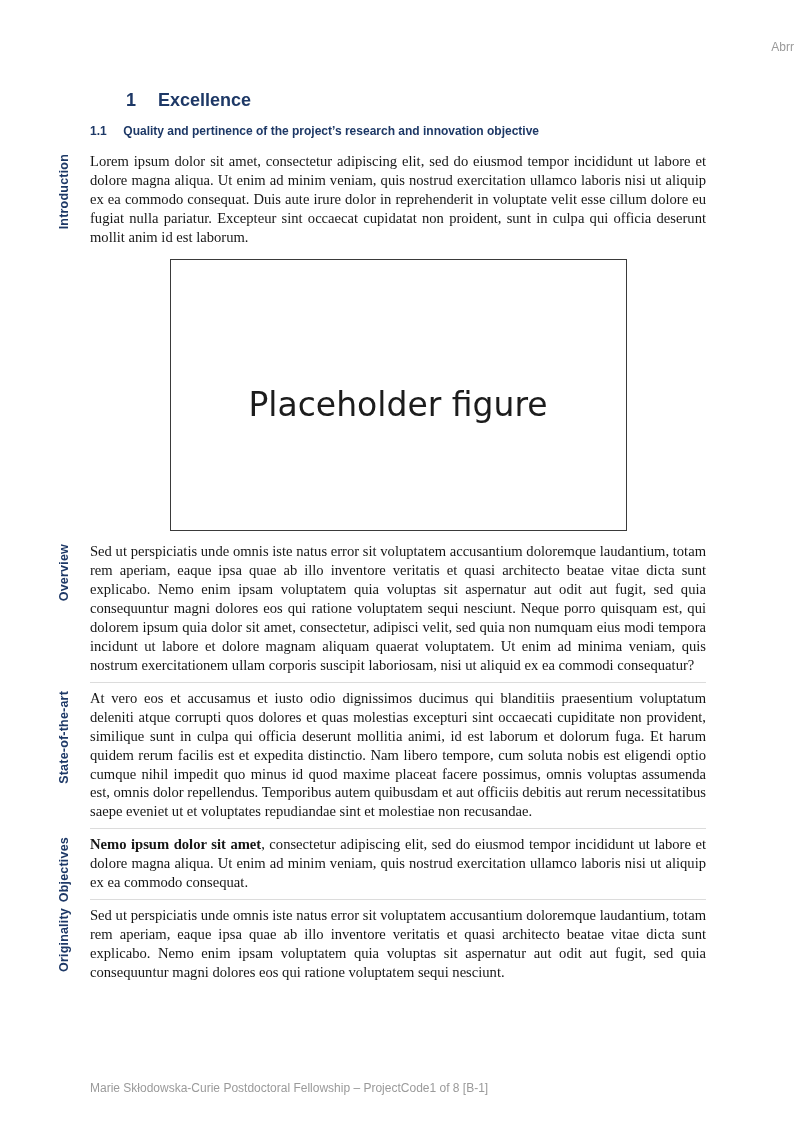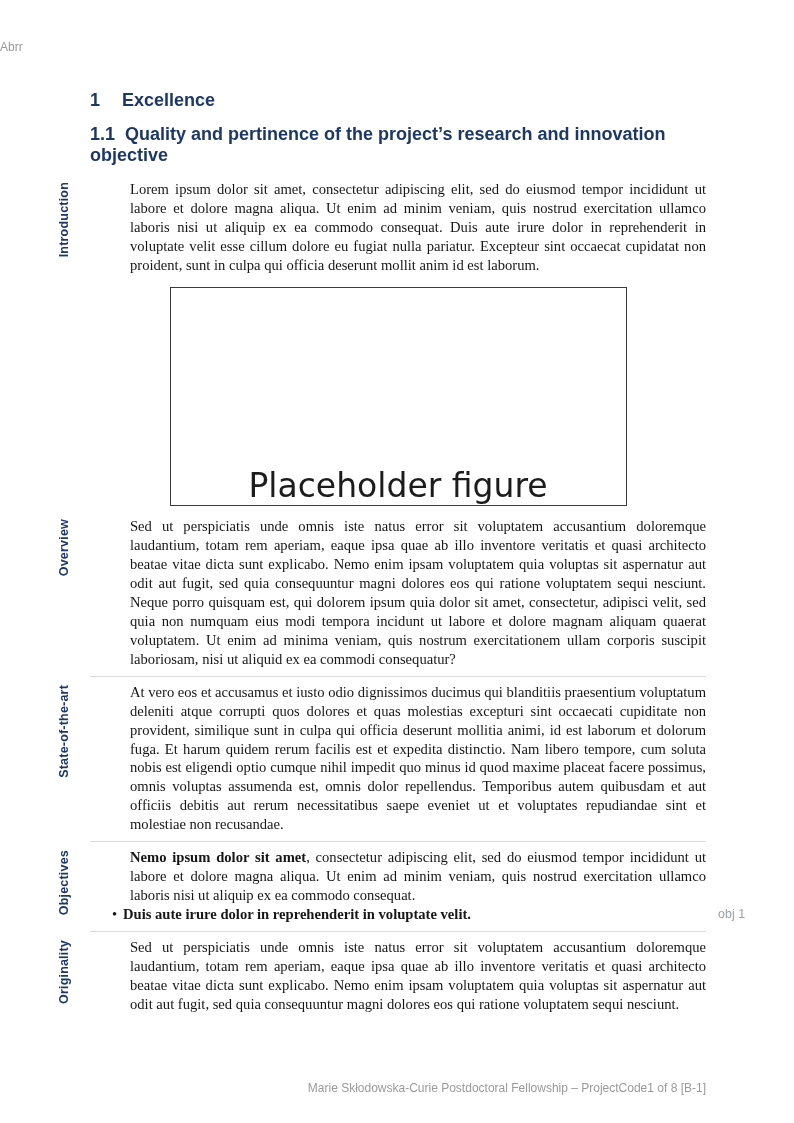--- a/index.html
+++ b/index.html
@@ -9,71 +9,71 @@
     font-family: "Liberation Serif", serif;
     color: #161616;
     position: relative;
     overflow: hidden;
   }
   .page { position: relative; width: 794px; height: 1123px; background: #fff; overflow: hidden; }
 
   
   .running-header {
     position: absolute; top: 40px; left: 0; right: 0;
-    text-align: left;
+    text-align: right;
     font-family: "Liberation Sans", sans-serif;
     font-size: 12px; color: #9a9a9a;
   }
 
   
   .content { position: absolute; top: 90px; left: 90px; width: 616px; }
 
   h1.section-h {
     font-family: "Liberation Sans", sans-serif;
     font-size: 18px; font-weight: 700; color: #1d3866;
     margin-bottom: 13px;
+    margin-left: 36px;
   }
   h1.section-h .num { display: inline-block; min-width: 27px; }
   h2.subsection-h {
     font-family: "Liberation Sans", sans-serif;
-    font-size: 18px; font-weight: 700; color: #1d3866;
+    font-size: 12px; font-weight: 700; color: #1d3866;
     margin-bottom: 14px;
   }
   h2.subsection-h .num { display: inline-block; min-width: 30px; }
 
   .body-text, .body-text p {
     font-size: 14.6px; line-height: 1.3;
     text-align: justify;
     color: #161616;
-    margin-left: 20px;
   }
 
   section.block { position: relative; margin-bottom: 7px; }
   section.ruled { border-top: 1px solid #dcdcdc; padding-top: 6px; margin-top: 1px; }
 
   
   .mlabel { position: absolute; top: 2px; left: -33px; }
   section.ruled .mlabel { top: 8px; }
   .mlabel span {
     display: inline-block;
     writing-mode: vertical-rl;
     transform: rotate(180deg);
     font-family: "Liberation Sans", sans-serif;
     font-weight: 700; font-size: 12.5px;
     color: #1d3866; letter-spacing: 0.2px;
     white-space: nowrap;
   }
 
   
   figure.placeholder {
-    width: 457px; height: 219px;
+    width: 457px; height: 272px;
     margin: 12px auto 11px auto;
     border: 1px solid #3a3a3a;
     background: #fff;
-    display: flex; justify-content: center; align-items: flex-end;
+    display: flex; justify-content: center; align-items: center;
     padding-top: 20px;
   }
   figure.placeholder .ph-text {
     font-family: "DejaVu Sans", sans-serif;
     font-size: 33px; color: #1c1c1c;
   }
 
   
   ul.obj-list { list-style: none; }
   ul.obj-list li { position: relative; padding-left: 13px; text-align: justify; }
@@ -81,21 +81,21 @@
   .margin-note {
     position: absolute; left: calc(100% + 12px); top: 1px;
     font-family: "Liberation Sans", sans-serif;
     font-size: 12.5px; color: #9aa0a8; white-space: nowrap;
     font-weight: 400;
   }
 
   
   .page-footer {
     position: absolute; bottom: 28px; left: 90px; width: 616px;
-    display: flex; justify-content: flex-end;
+    display: flex; justify-content: flex-start;
     font-family: "Liberation Sans", sans-serif;
     font-size: 12px; color: #9a9a9a;
     background: #fff;
   }
 </style>
 </head>
 <body>
 
 <div class="page">
 
@@ -146,24 +146,20 @@
       </div>
     </section>
 
     <section class="block ruled">
       <div class="mlabel">
         <span>Objectives</span>
       </div>
       <div class="body-text">
         <p><b>Nemo ipsum dolor sit amet</b><span>, consectetur adipiscing elit, sed do eiusmod tempor incididunt ut labore et dolore magna aliqua. Ut enim ad minim veniam, quis nostrud exercitation ullamco laboris nisi ut aliquip ex ea commodo consequat.</span></p>
         <ul class="obj-list">
-          <li>
-            <b>Duis aute irure dolor in reprehenderit in voluptate velit.</b><span></span>
-            <span class="margin-note">obj 1</span>
-          </li>
         </ul>
       </div>
     </section>
 
     <section class="block ruled">
       <div class="mlabel">
         <span>Originality</span>
       </div>
       <div class="body-text">
         <p>Sed ut perspiciatis unde omnis iste natus error sit voluptatem accusantium doloremque laudantium, totam rem aperiam, eaque ipsa quae ab illo inventore veritatis et quasi architecto beatae vitae dicta sunt explicabo. Nemo enim ipsam voluptatem quia voluptas sit aspernatur aut odit aut fugit, sed quia consequuntur magni dolores eos qui ratione voluptatem sequi nesciunt.</p>

